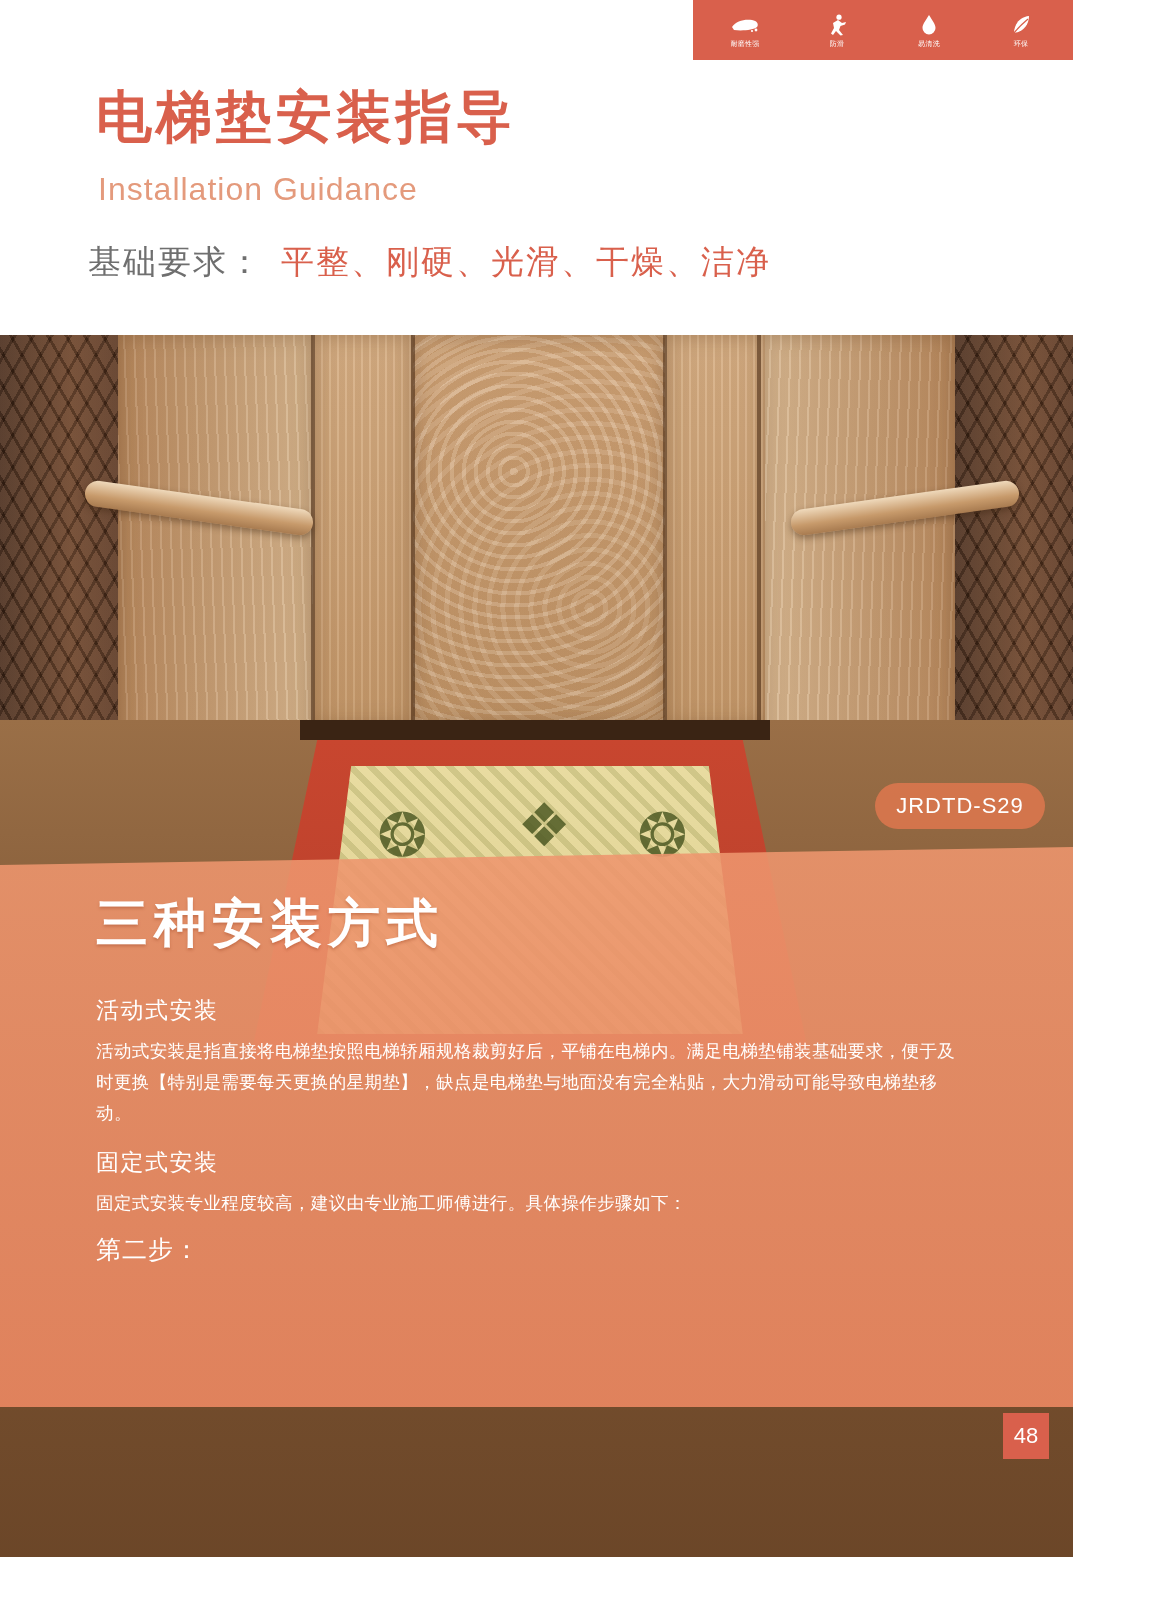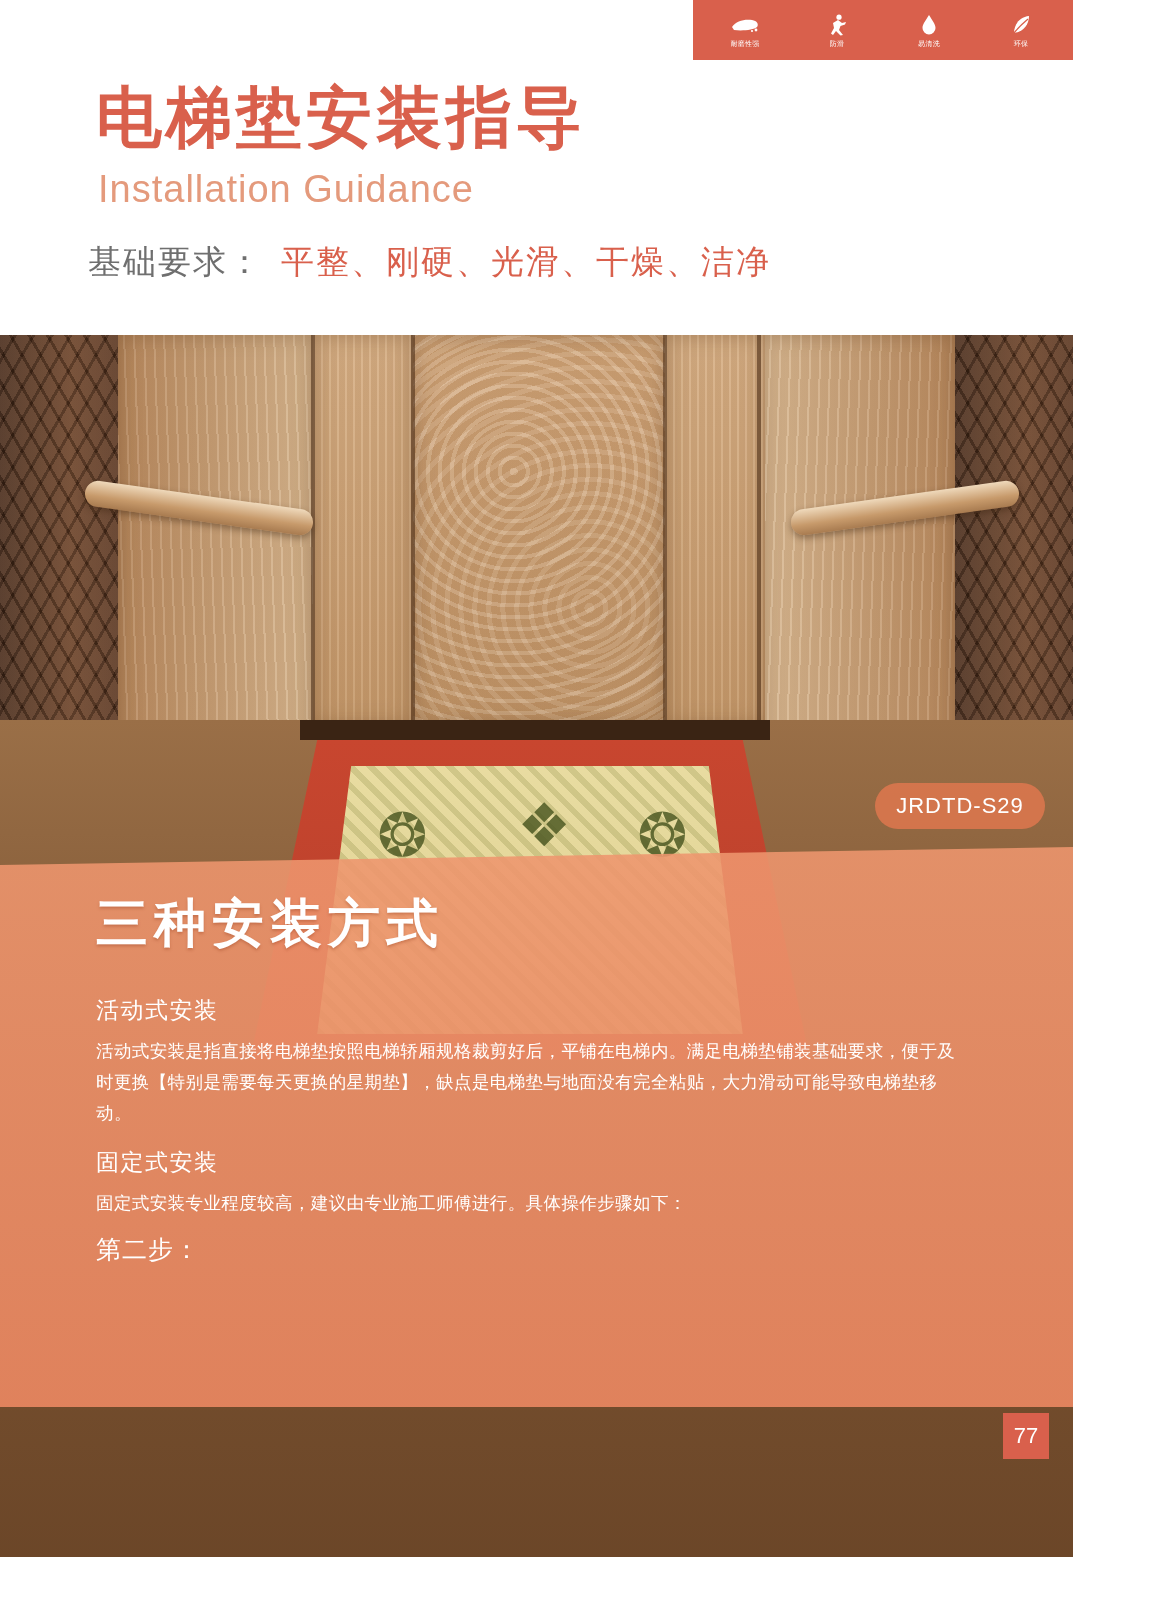--- a/index.html
+++ b/index.html
@@ -70,31 +70,31 @@
     top: 60px;
     left: 0;
     width: 1073px;
     height: 275px;
     background: #ffffff;
   }
   .title-cn {
     position: absolute;
     top: 25px;
     left: 96px;
-    font-size: 66px;
+    font-size: 56px;
     font-weight: bold;
     color: #d9604c;
     letter-spacing: 4px;
     line-height: 64px;
   }
   .title-en {
     position: absolute;
     top: 107px;
     left: 98px;
-    font-size: 38px;
+    font-size: 32px;
     color: #e49a7c;
     letter-spacing: 1px;
     line-height: 44px;
   }
   .subtitle-row {
     position: absolute;
     top: 180px;
     left: 88px;
     display: flex;
     align-items: center;
@@ -428,14 +428,14 @@
 
       <div class="step-row">
         <span class="step-label">第二步：</span>
       </div>
     </div>
   </div>
 
   <div class="page-right-edge"></div>
   <div class="scan-edge-bottom"></div>
 
-  <div class="page-num">77</div>
+  <div class="page-num">48</div>
 </div>
 
 </body></html>

